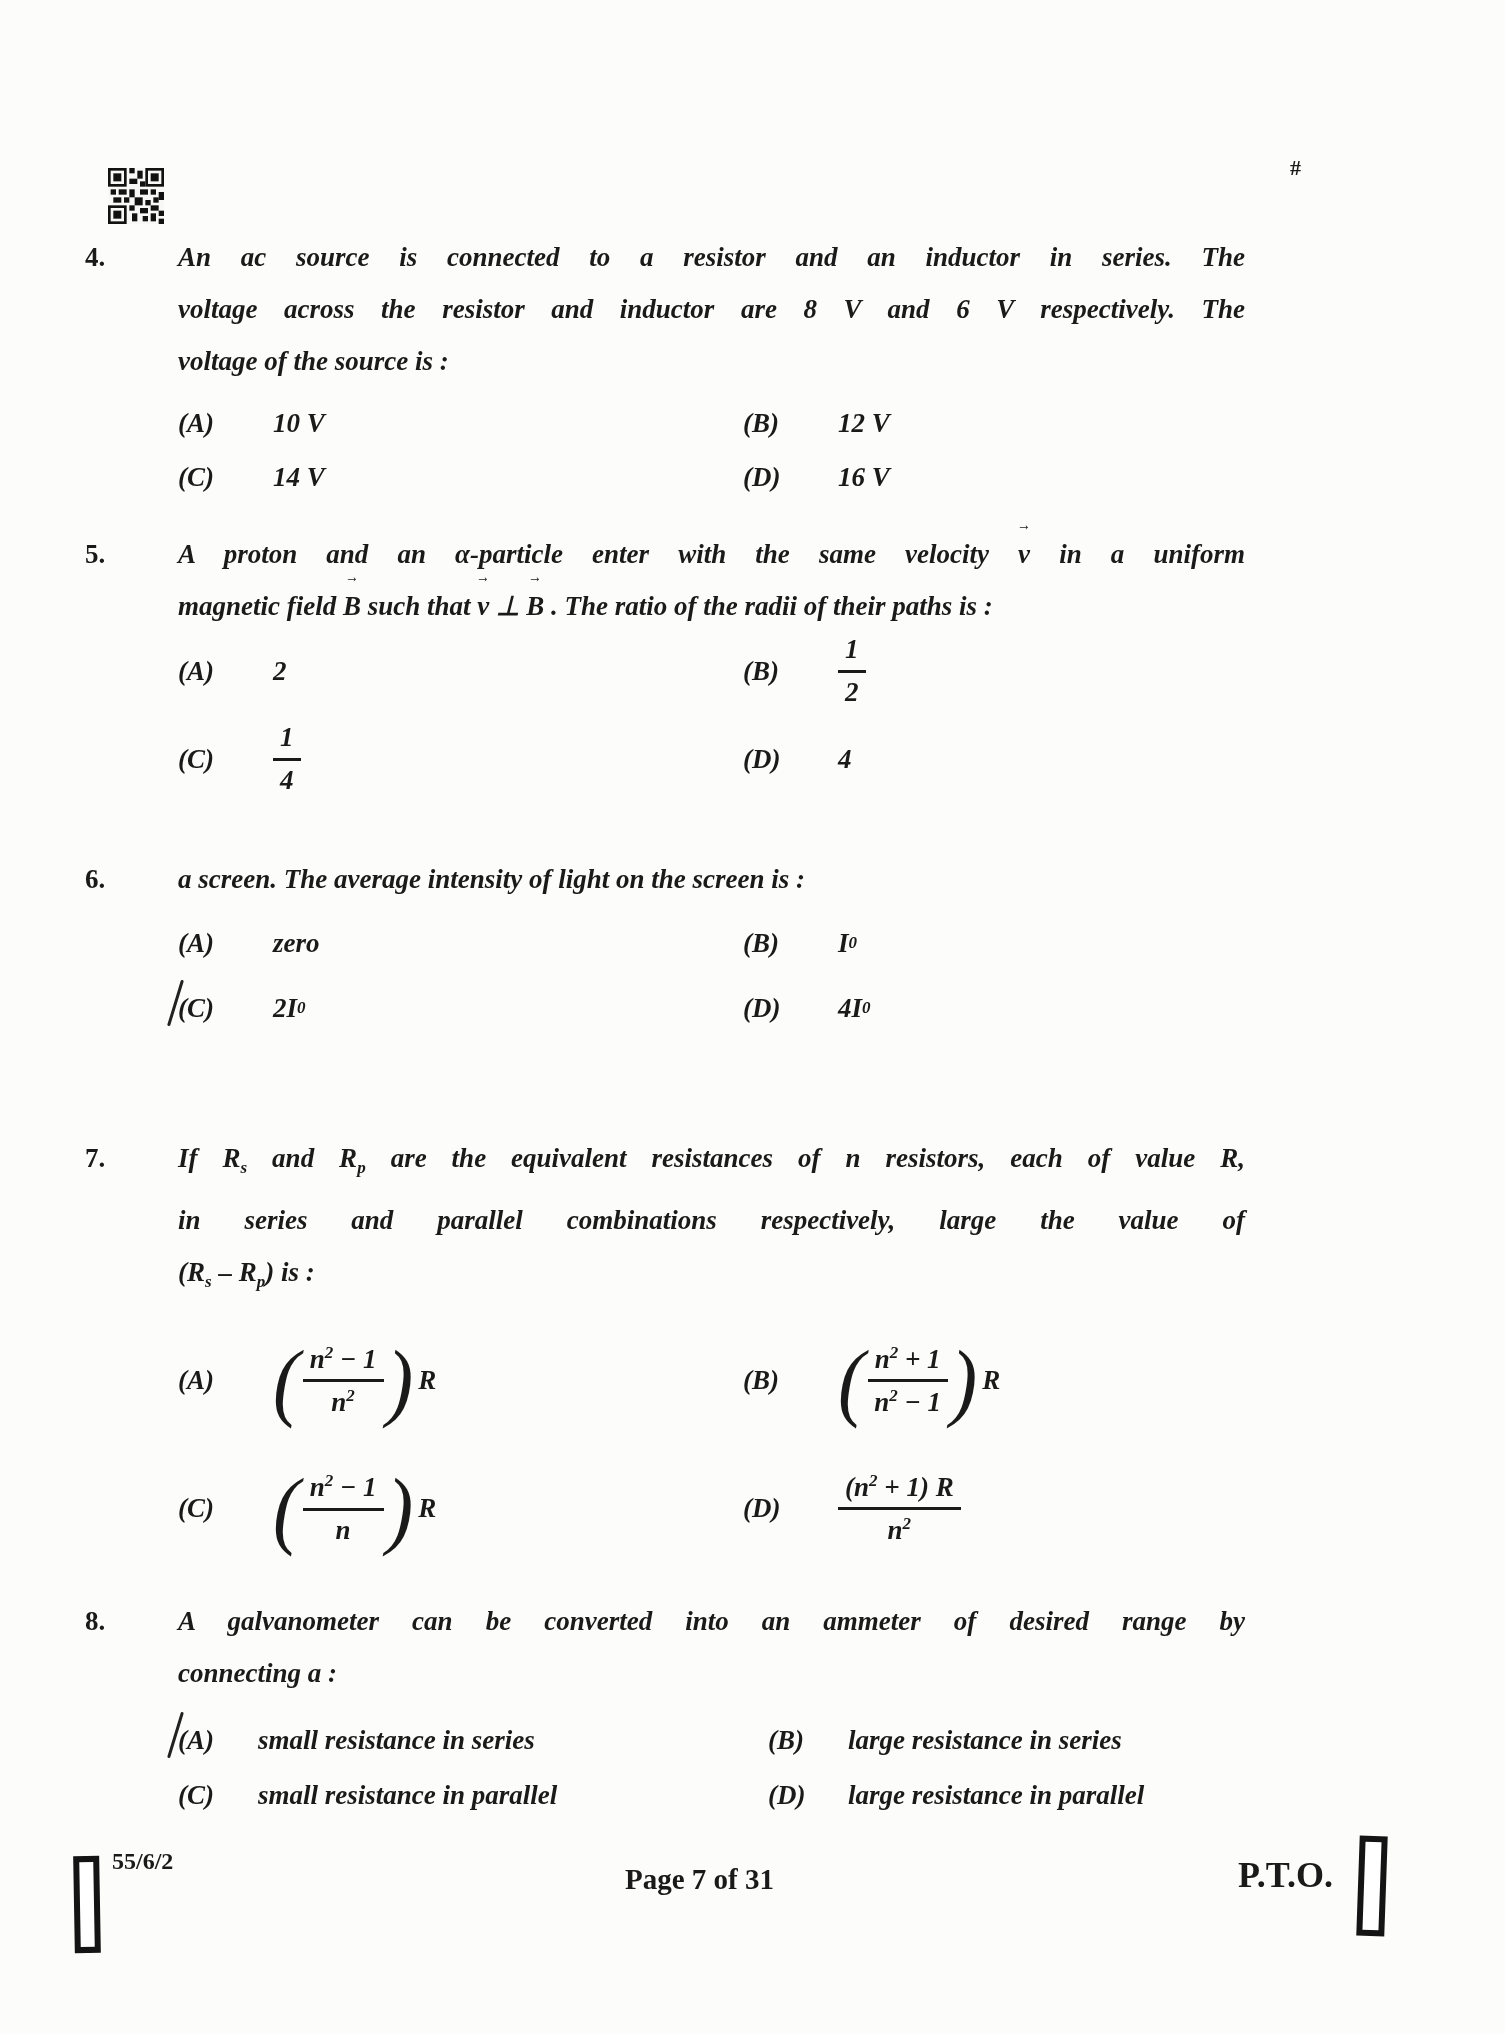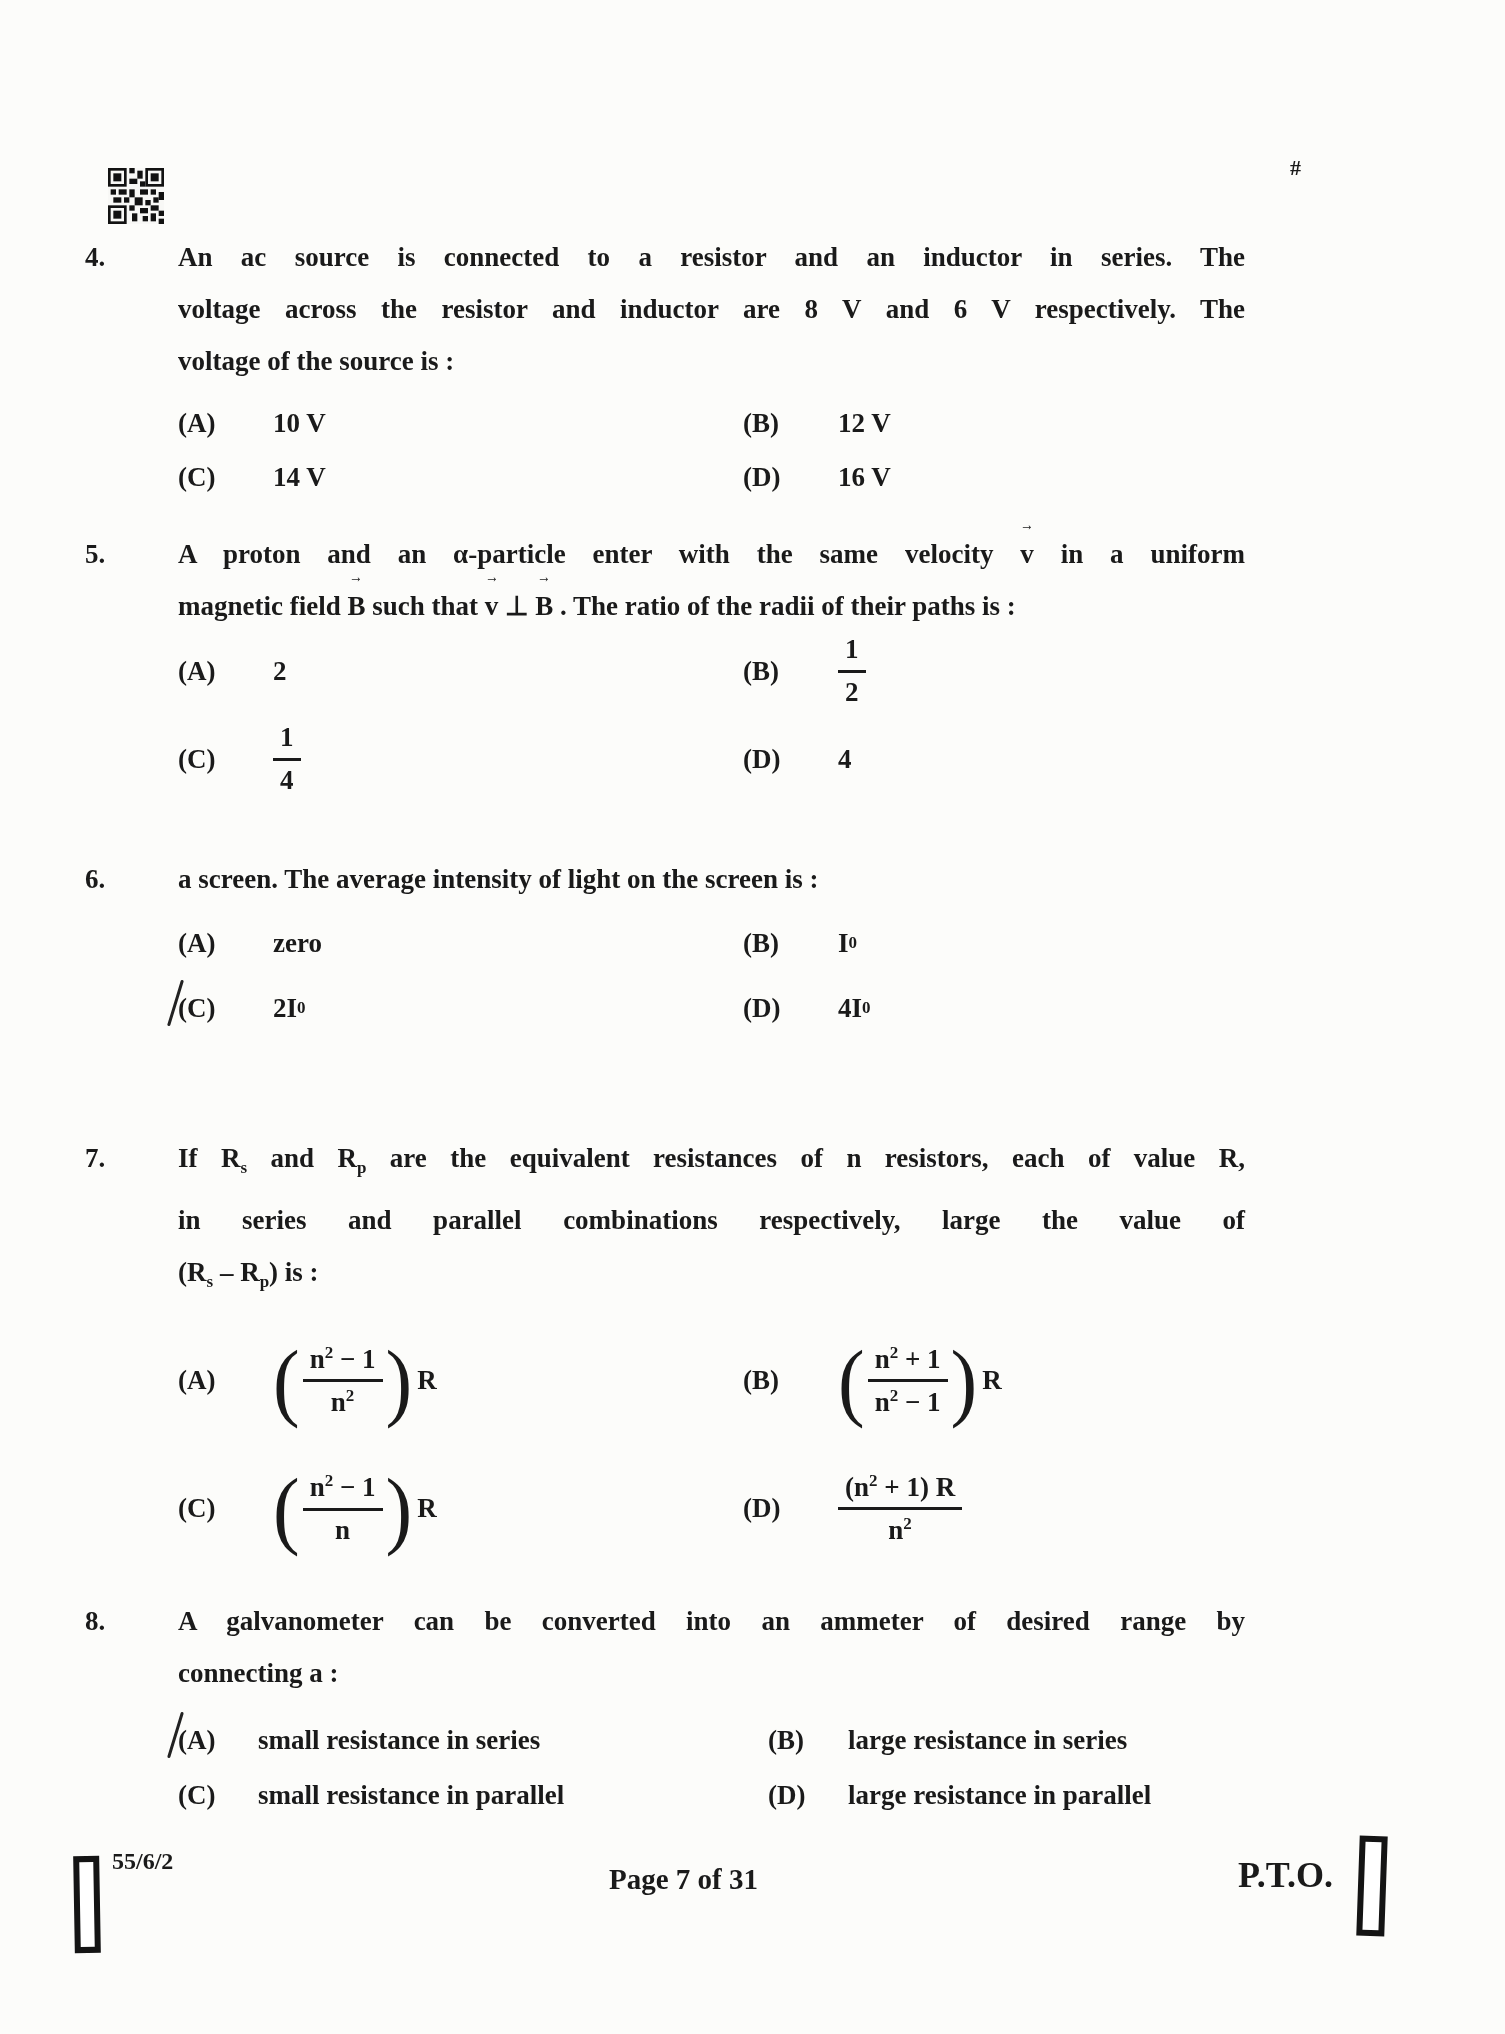--- a/index.html
+++ b/index.html
@@ -6,21 +6,21 @@
   body{
     width:1505px;height:2034px;position:relative;
     background:#fcfcfa;color:#1a1a1a;
     font-family:"Liberation Serif", serif;font-weight:700;
     -webkit-font-smoothing:antialiased;
   }
   .hash{position:absolute;left:1290px;top:155px;font-size:22px;font-weight:700;}
   .qr{position:absolute;left:108px;top:168px;width:56px;height:56px;}
   .q{position:absolute;left:85px;width:1160px;display:flex;}
   .qnum{width:93px;font-size:27px;line-height:52px;flex:none;}
-  .qbody{width:1067px;}
+  .qbody{width:1067px;font-style:italic;}
   .qline{font-size:27px;line-height:52px;}
   .jy{text-align:justify;text-align-last:justify;}
   .opts{display:grid;grid-template-columns:565px 1fr;}
   .opt{display:flex;align-items:center;font-size:27px;}
   .olabel{width:95px;flex:none;position:relative;}
   .ovalue{display:inline-flex;align-items:center;}
   
   .marked::after{
     content:"";position:absolute;left:-4px;top:-14px;width:3px;height:48px;
     background:#222;transform:rotate(17deg);border-radius:3px;
@@ -43,21 +43,21 @@
   .lp{margin-right:3px;}
   .rp{margin-left:3px;}
   .suf{margin-left:5px;}
   .vec{position:relative;display:inline-block;}
   .vec::after{
     content:"→";position:absolute;left:50%;top:-0.66em;
     transform:translateX(-50%) scaleX(0.85);font-size:0.6em;line-height:1;
   }
   
   .footer-code{position:absolute;left:112px;top:1848px;font-size:24px;}
-  .footer-page{position:absolute;left:0;width:1367px;top:1863px;text-align:center;font-size:29px;}
+  .footer-page{position:absolute;left:0;width:1367px;top:1863px;text-align:center;font-size:29px;padding-left:16px;}
   .footer-pto{position:absolute;left:1238px;top:1854px;font-size:36px;}
   .bracket{position:absolute;border:6px solid #141414;background:#fff;}
   .bracket-left{left:74px;top:1856px;width:14px;height:85px;transform:rotate(-1deg);}
   .bracket-right{left:1358px;top:1836px;width:16px;height:88px;transform:rotate(2deg);}
 </style>
 </head>
 <body>
 
 <div class="qr">
   <svg viewBox="0 0 21 21" width="56" height="56" xmlns="http://www.w3.org/2000/svg">

